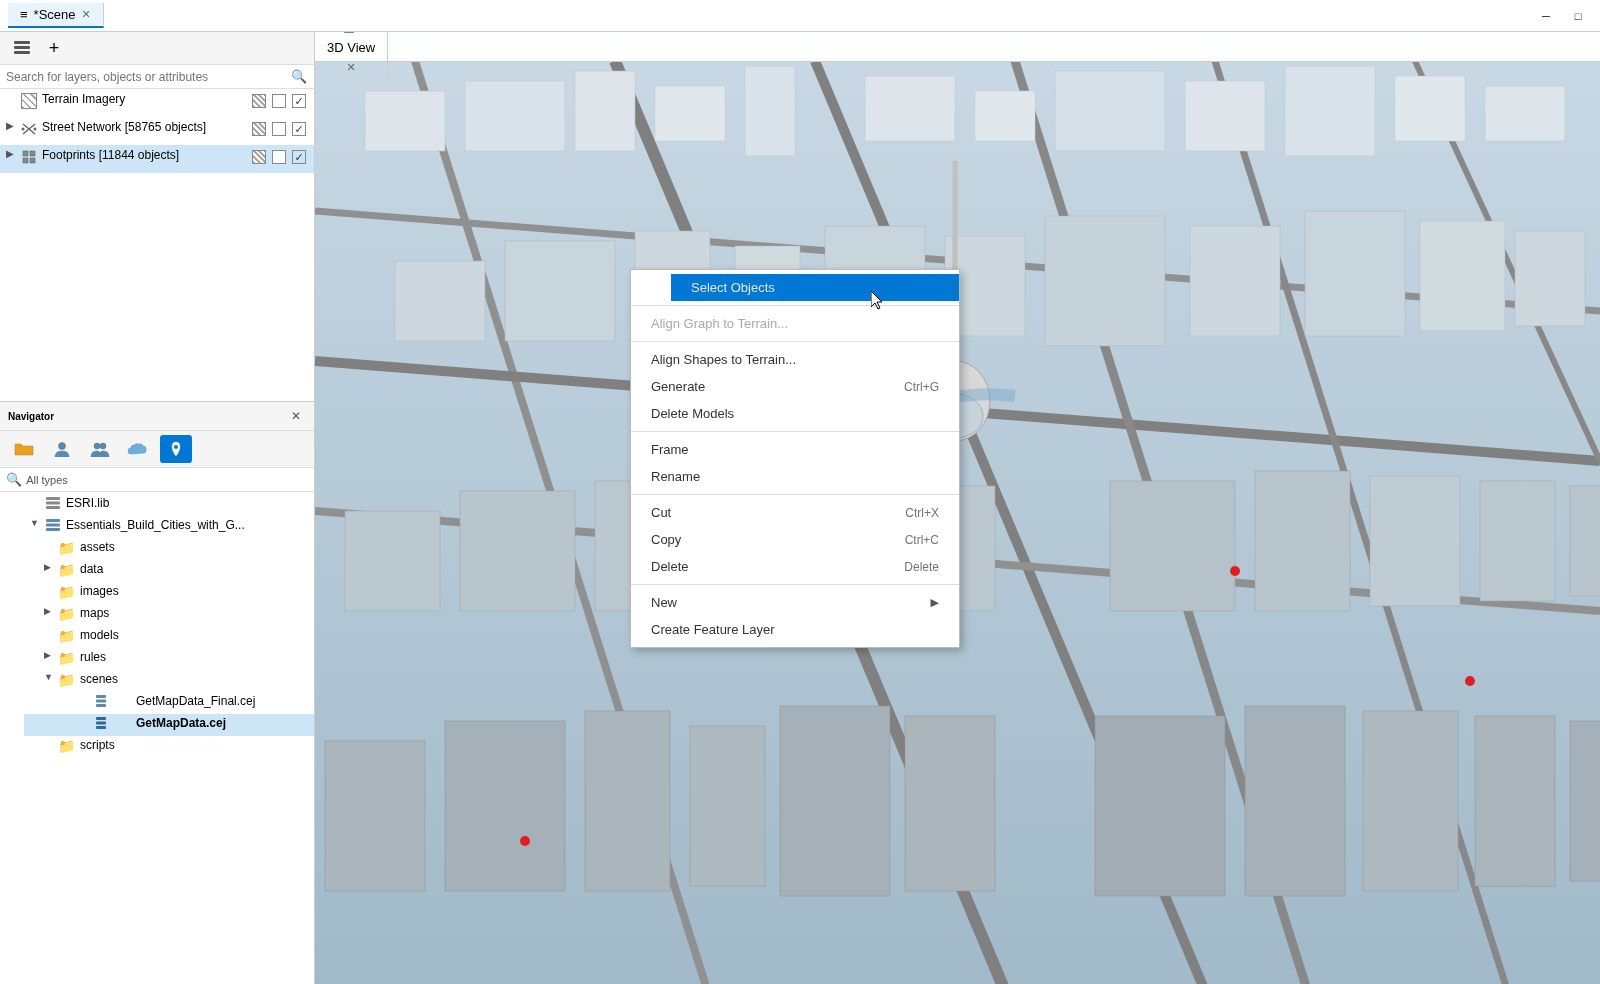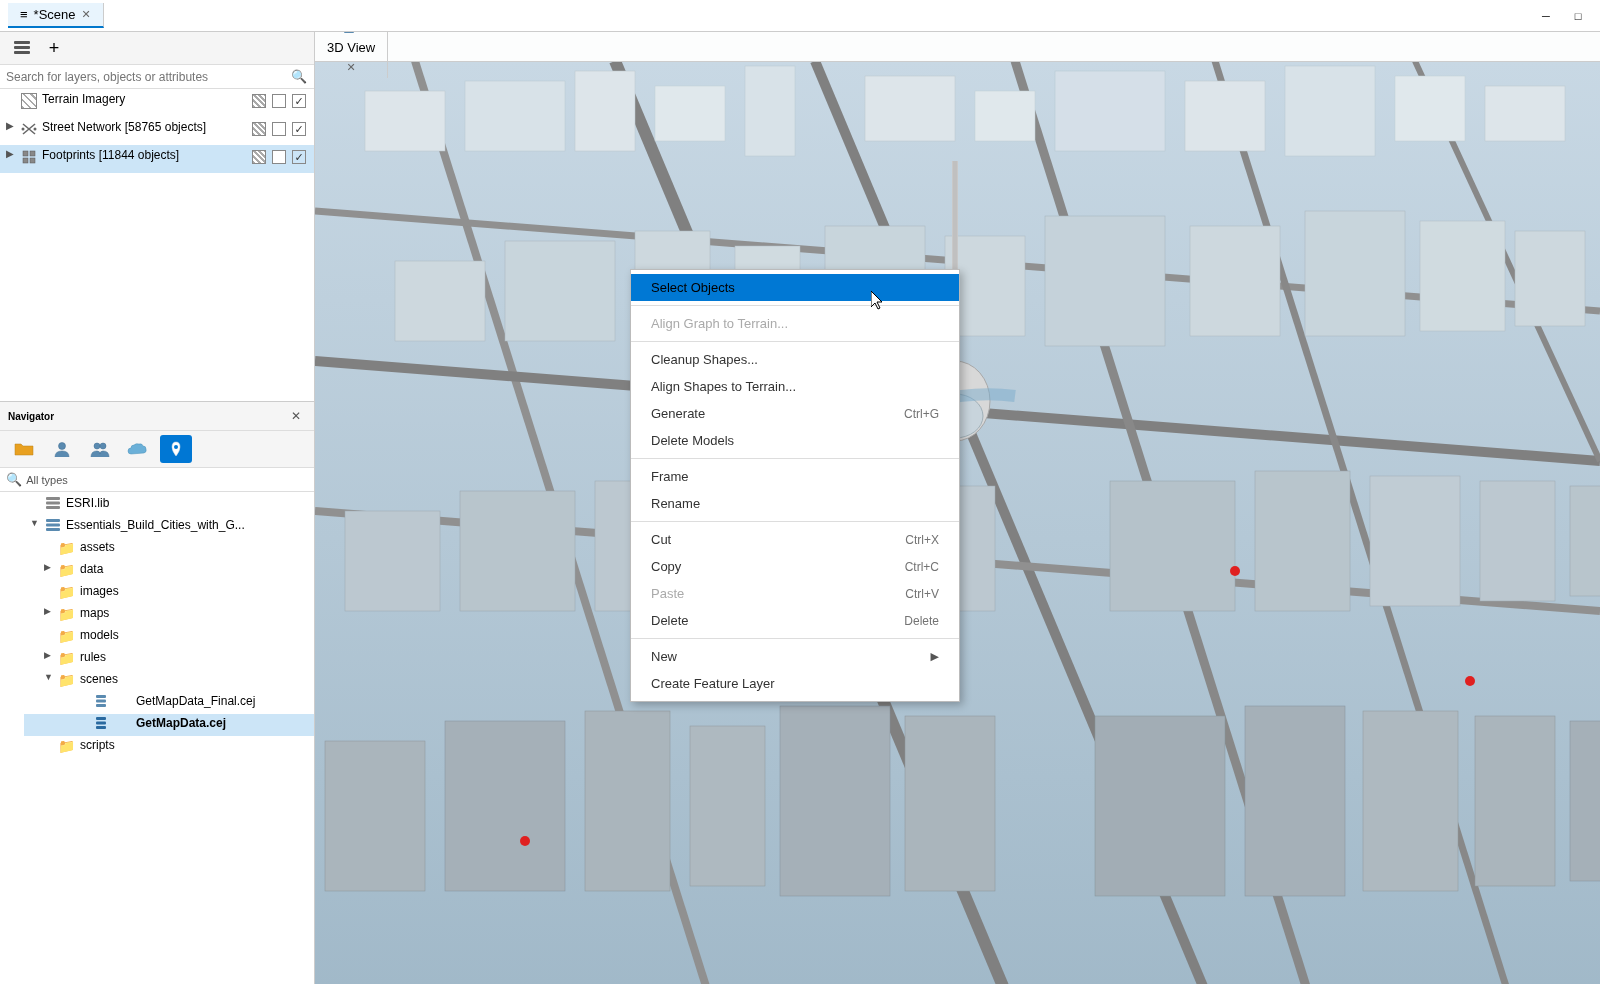--- a/index.html
+++ b/index.html
@@ -59,21 +59,21 @@
     .indent-1 { padding-left: 20px; }
     .indent-2 { padding-left: 36px; gap: 20px; }
 
     
     .view-area { flex: 1; position: relative; overflow: hidden; }
     .view-3d { width: 100%; height: 100%; background: #b8ccd8; position: relative; }
 
     
     .context-menu { position: absolute; left: 315px; top: 237px; width: 330px; background: #fff; border: 1px solid #bbb; box-shadow: 3px 3px 8px rgba(0,0,0,0.25); z-index: 100; padding: 4px 0; }
     .ctx-item { display: flex; align-items: center; padding: 6px 20px; cursor: pointer; font-size: 13px; color: #333; justify-content: space-between; }
-    .ctx-item.selected-item { background: #0078d4; color: #000000; }
+    .ctx-item.selected-item { background: #0078d4; color: #e5e5e5; margin-left: 40px; }
     .ctx-item.disabled { color: #aaa; cursor: default; }
     .ctx-shortcut { color: #737373; font-size: 12px; }
     .ctx-item.selected-item .ctx-shortcut { color: #ddd; }
     .ctx-separator { height: 1px; background: #ddd; margin: 4px 0; }
     .ctx-arrow { font-size: 11px; color: #555; }
 
     
     .cb-checked { width: 14px; height: 14px; border: 1px solid #888; display: flex; align-items: center; justify-content: center; font-size: 11px; }
     .cb-partial { width: 14px; height: 14px; background: repeating-linear-gradient(45deg, #aaa, #aaa 2px, #fff 2px, #fff 4px); border: 1px solid #888; }
     .cb-empty { width: 14px; height: 14px; border: 1px solid #888; background: #fff; }
@@ -460,23 +460,20 @@
           <span>Select Objects</span>
           <span class="ctx-shortcut"></span>
         </div>
         <div class="ctx-separator"></div>
 
         <div class="ctx-item disabled">
           <span>Align Graph to Terrain...</span>
         </div>
         <div class="ctx-separator"></div>
 
-        <div class="ctx-item">
-          <span>Cleanup Shapes...</span>
-        </div>
 
         <div class="ctx-item">
           <span>Align Shapes to Terrain...</span>
         </div>
 
 
         <div class="ctx-item">
           <span>Generate</span>
           <span class="ctx-shortcut">Ctrl+G</span>
         </div>
@@ -498,24 +495,20 @@
         <div class="ctx-item">
           <span>Cut</span>
           <span class="ctx-shortcut">Ctrl+X</span>
         </div>
 
         <div class="ctx-item">
           <span>Copy</span>
           <span class="ctx-shortcut">Ctrl+C</span>
         </div>
 
-        <div class="ctx-item disabled">
-          <span>Paste</span>
-          <span class="ctx-shortcut">Ctrl+V</span>
-        </div>
 
         <div class="ctx-item">
           <span>Delete</span>
           <span class="ctx-shortcut">Delete</span>
         </div>
         <div class="ctx-separator"></div>
 
         <div class="ctx-item">
           <span>New</span>
           <span class="ctx-arrow">▶</span>

